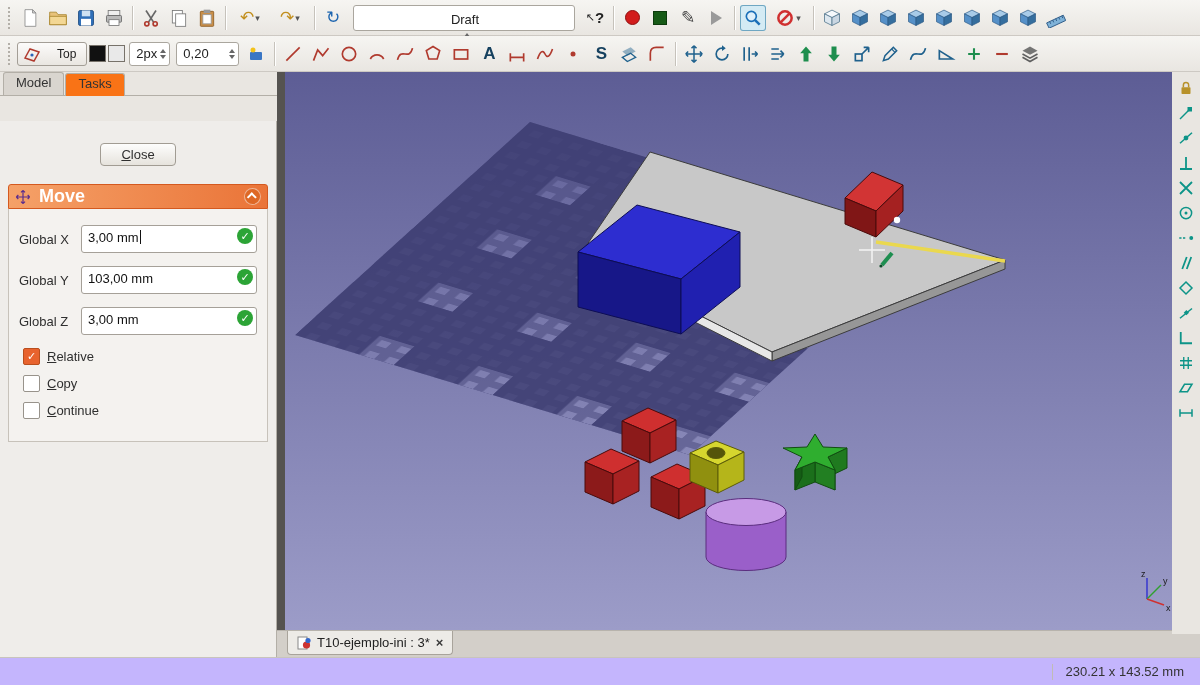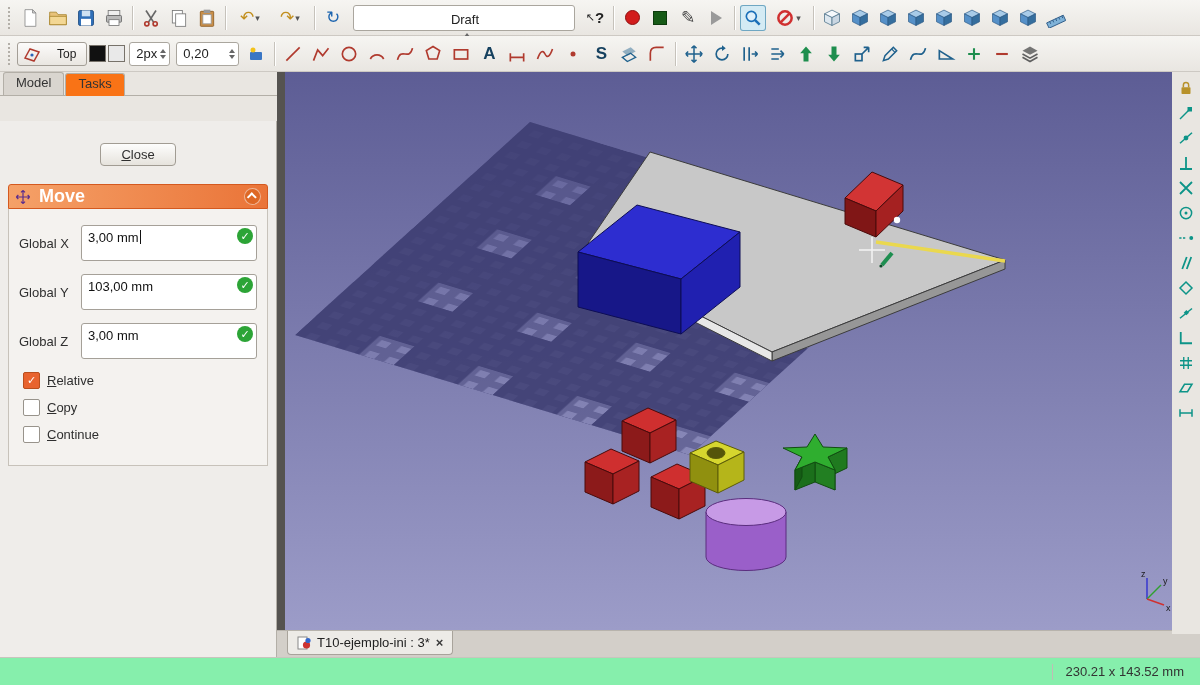--- a/index.html
+++ b/index.html
@@ -58,21 +58,21 @@
       color:#fff;font-weight:bold;font-size:13px;}
   .task-title{color:#fff;font-weight:bold;font-size:18px;}
   .collapse{margin-left:auto;width:15px;height:15px;border-radius:50%;background:#de6826;
       border:1px solid rgba(255,255,255,.5);display:flex;align-items:center;justify-content:center;}
   .collapse i{width:5px;height:5px;border-left:2px solid #fff;border-top:2px solid #fff;
       transform:rotate(45deg) translate(0px,1px);}
   .task-body{background:#f4f2ef;border:1px solid #c7c2ba;border-top:none;padding:16px 10px 12px;}
   .frow{display:flex;align-items:center;margin-bottom:13px;}
   .frow .flabel{width:62px;font-size:13px;color:#2f2f2f;}
   .field{flex:1;position:relative;height:22px;border:1px solid #a5a098;border-radius:3px;background:#fff;
-      display:flex;align-items:center;padding:0 24px 12px 6px;font-size:13px;color:#111;}
+      display:flex;align-items:center;padding:0 24px 4px 6px;font-size:13px;color:#111;}
   .caretbar{width:1px;height:14px;background:#111;margin-left:1px;}
   .valid{position:absolute;right:3px;top:2px;width:16px;height:16px;border-radius:50%;background:#2ca436;
       color:#fff;font-size:11px;display:flex;align-items:center;justify-content:center;}
   .cbrow{display:flex;align-items:center;gap:7px;margin:10px 4px;}
   .cb{width:15px;height:15px;border:1px solid #98938b;border-radius:2px;background:#fff;display:flex;
       align-items:center;justify-content:center;font-size:11px;color:#fff;}
   .cb.checked{background:#e8632e;border-color:#b94e1d;}
   .mnemonic{display:inline-block;font-size:13px;color:#2f2f2f;}
   .mnemonic::first-letter{text-decoration:underline;}
 
@@ -83,21 +83,21 @@
       border-top:1px solid #b7b3ac;display:flex;align-items:flex-start;padding-left:10px;}
   .doc-tab{display:flex;align-items:center;gap:6px;height:23px;padding:0 9px;background:#edebe7;
       border:1px solid #a8a39b;border-top:none;border-radius:0 0 4px 4px;font-size:13px;color:#222;}
   .doc-close{font-weight:bold;color:#3a3a3a;font-size:13px;}
   .right-bar{position:absolute;left:1172px;top:72px;width:28px;height:558px;background:#e9e6e1;
       display:flex;flex-direction:column;align-items:center;padding-top:4px;gap:1px;}
   .right-bar .tbtn{min-width:24px;height:24px;}
   .right-bar .ic{width:18px;height:18px;}
 
   
-  .status{position:absolute;left:0;top:657px;width:1200px;height:28px;background:#86efac;
+  .status{position:absolute;left:0;top:657px;width:1200px;height:28px;background:#c4b5fd;
       border-top:1px solid #c8c4bd;display:flex;align-items:center;justify-content:flex-end;
       padding-right:16px;gap:12px;font-size:13px;color:#333;box-sizing:border-box;}
   .statsep{width:1px;height:16px;background:#c0bcb5;}
 </style>
 </head>
 <body>
 
 <svg width="0" height="0" style="position:absolute">
   <defs>
     <symbol id="s-page" viewBox="0 0 24 24">

